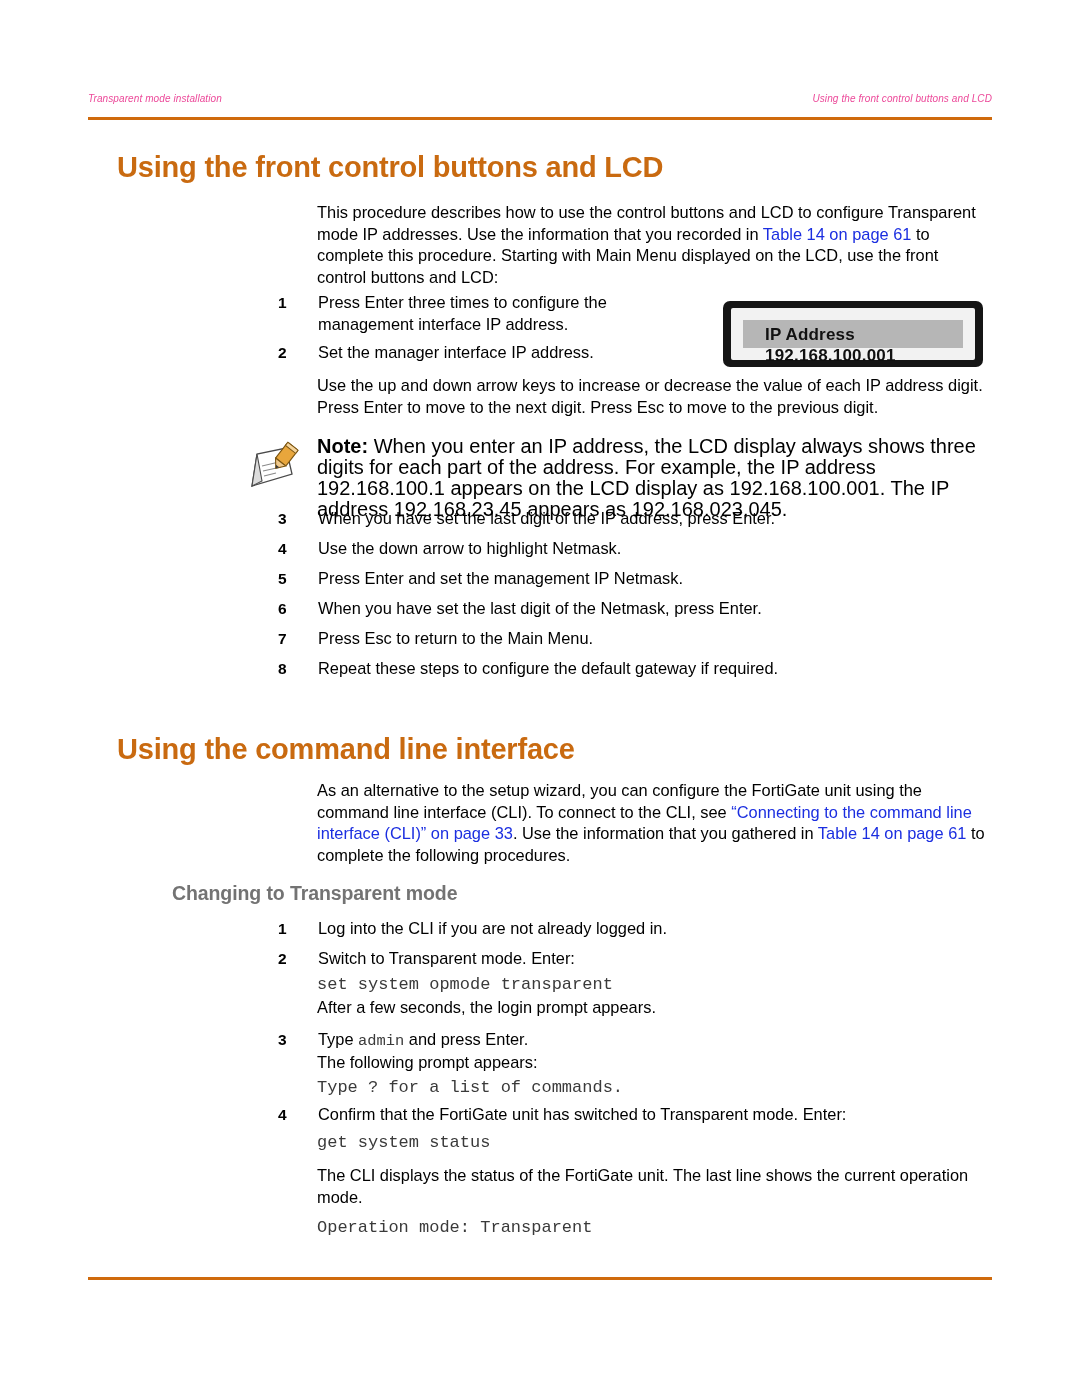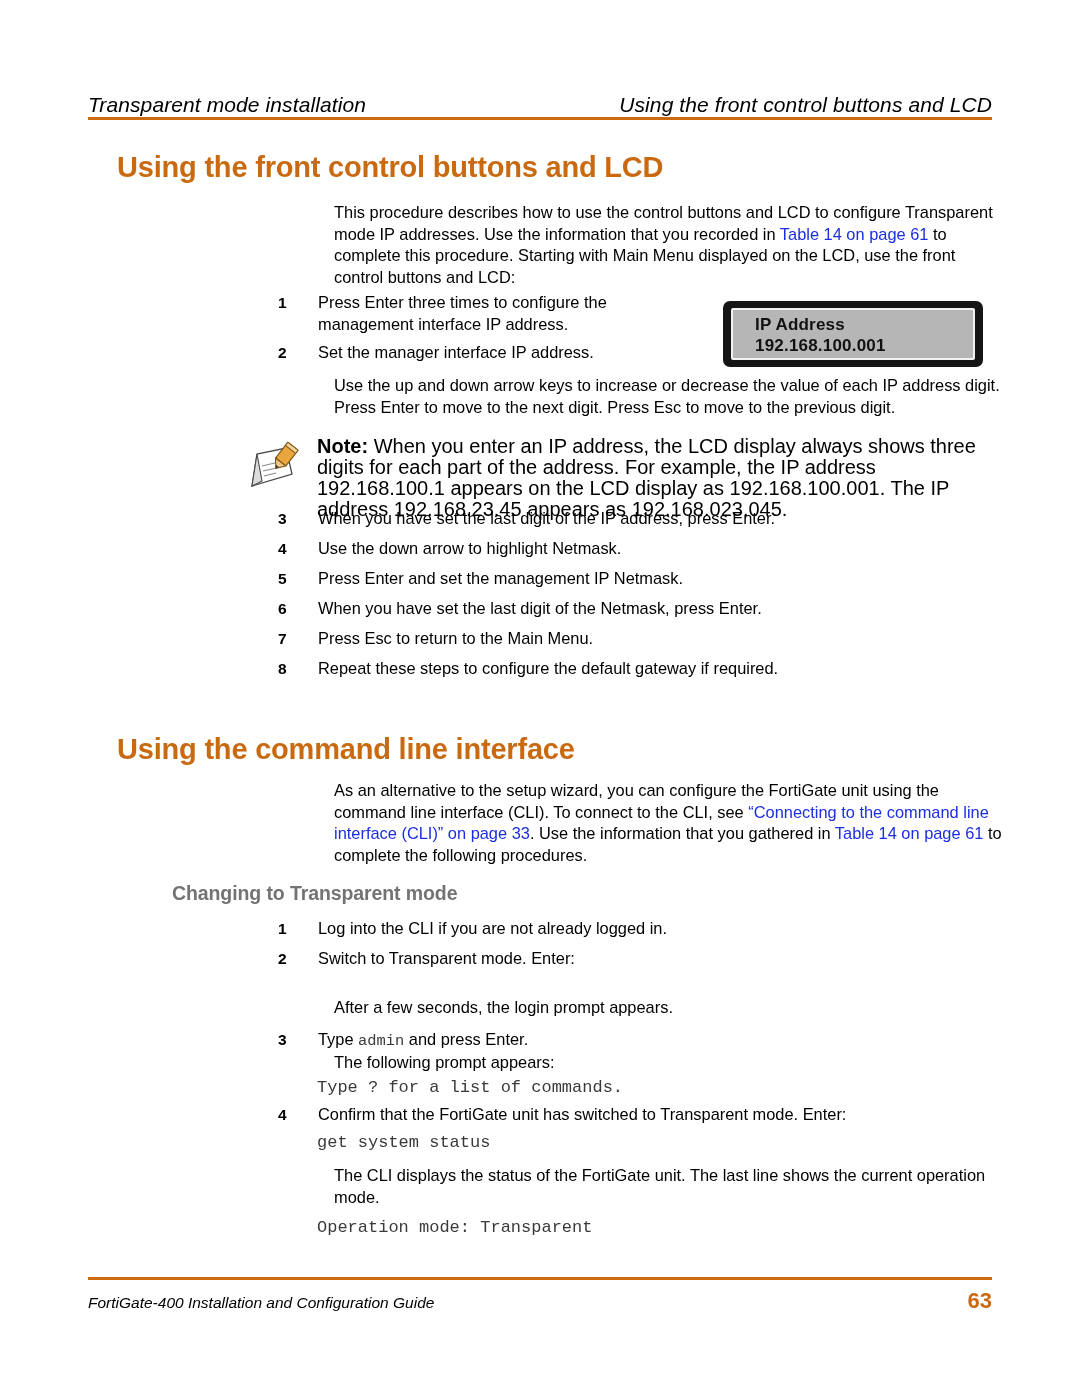--- a/index.html
+++ b/index.html
@@ -26,23 +26,23 @@
   
   .rh {
     position: absolute;
     left: 88px;
     top: 93px;
     width: 904px;
     display: flex;
     justify-content: space-between;
     align-items: baseline;
     font-style: italic;
-    font-size: 21px;
+    font-size: 10px;
     letter-spacing: .1px;
-    color: #000000;
+    color: #ec4899;
   }
   .rh-rule {
     position: absolute;
     left: 88px;
     top: 117px;
     width: 904px;
     height: 2.5px;
     background: #cf6a0c;
   }
 
@@ -66,21 +66,21 @@
     font-size: 19.5px;
     font-weight: bold;
     color: #737373;
     letter-spacing: -0.1px;
     white-space: nowrap;
   }
 
   
   .para {
     position: absolute;
-    left: 334px;
+    left: 317px;
     width: 675px;
     font-size: 16.4px;
     line-height: 21.5px;
     color: #000;
     text-align: left;
   }
 
   .link { color: #1b2ee0; }
 
   
@@ -148,21 +148,21 @@
     border-radius: 7px;
     box-sizing: border-box;
     padding: 7px 8px;
   }
   .lcd-bezel {
     width: 100%;
     height: 100%;
     background: #f2f2f2;
     border-radius: 2px;
     box-sizing: border-box;
-    padding: 2px;
+    padding: 12px;
   }
   .lcd-screen {
     width: 100%;
     height: 100%;
     background: #b6b6b6;
     box-sizing: border-box;
     padding: 4px 0 0 22px;
   }
   .lcd-line {
     font-size: 17px;
@@ -295,37 +295,34 @@
 
   <div class="step" style="left:278px; top:918px; width:714px;">
     <span class="num">1</span>
     <span class="txt">Log into the CLI if you are not already logged in.</span>
   </div>
 
   <div class="step" style="left:278px; top:948px; width:714px;">
     <span class="num">2</span>
     <span class="txt">Switch to Transparent mode. Enter:</span>
   </div>
+  <div class="code" style="top:974px;">set system opmode transparent</div>
   <div class="para" style="top:997px;">After a few seconds, the login prompt appears.</div>
 
   <div class="step" style="left:278px; top:1029px; width:714px;">
     <span class="num">3</span>
     <span class="txt"><span>Type </span><code class="inline">admin</code><span> and press Enter.</span></span>
   </div>
   <div class="para" style="top:1052px;">The following prompt appears:</div>
   <div class="code" style="top:1077px;">Type ? for a list of commands.</div>
 
   <div class="step" style="left:278px; top:1104px; width:714px;">
     <span class="num">4</span>
     <span class="txt">Confirm that the FortiGate unit has switched to Transparent mode. Enter:</span>
   </div>
   <div class="code" style="top:1132px;">get system status</div>
 
   <div class="para" style="top:1165px;">The CLI displays the status of the FortiGate unit. The last line shows the current operation mode.</div>
   <div class="code" style="top:1217px;">Operation mode: Transparent</div>
 
   <div class="ft-rule"></div>
-  <div class="ft">
-    <span class="ft-left">FortiGate-400 Installation and Configuration Guide</span>
-    <span class="ft-page">63</span>
-  </div>
 
 </div>
 
 </body></html>

